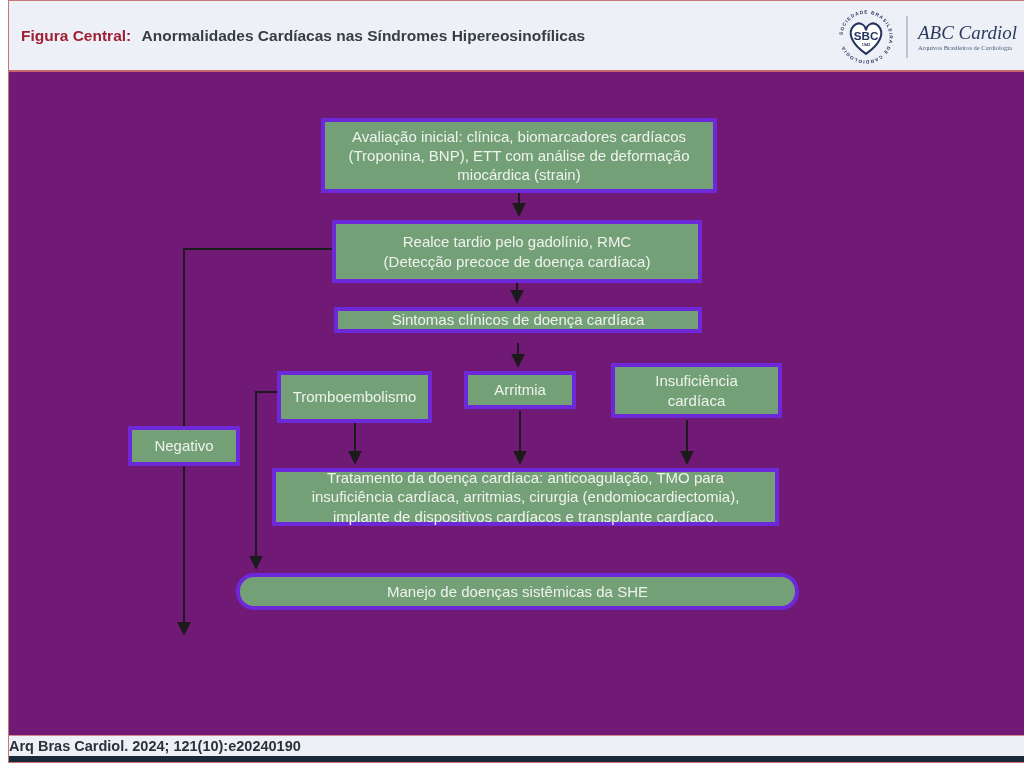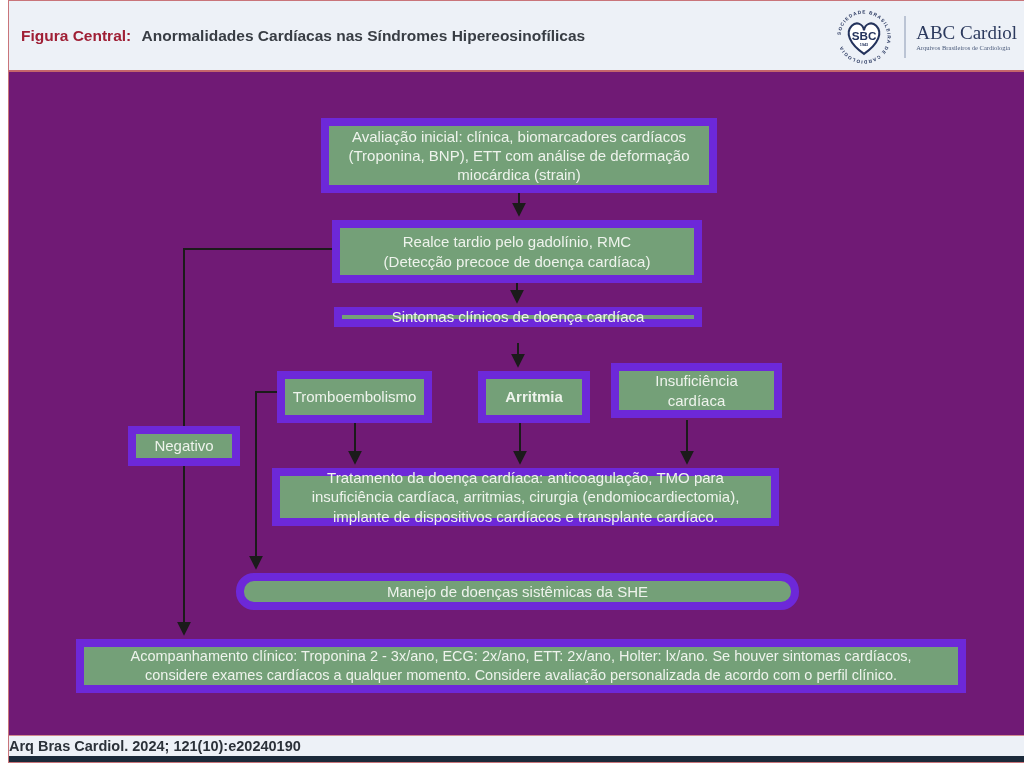--- a/index.html
+++ b/index.html
@@ -13,25 +13,25 @@
     position:absolute;top:0;left:0;right:0;height:71px;
     background:#edf1f7;border-bottom:2px solid #c4666b;
     display:flex;align-items:center;box-sizing:border-box;
   }
   .header-titles{padding-left:12px;font-size:15.5px;font-weight:bold;}
   .fig-label{color:#9f1f35;}
   .fig-title{color:#383d44;margin-left:6px;}
   .logo-block{position:absolute;right:14px;top:6px;display:flex;align-items:center;gap:10px;}
   .logo-divider{width:2px;height:42px;background:#9aa7bd;opacity:.6;}
   .abc-block{display:flex;flex-direction:column;line-height:1.05;}
-  .abc-title{font-family:"Liberation Serif",serif;font-size:19px;color:#2c3a5e;}
+  .abc-title{font-family:"Liberation Serif",serif;font-size:19px;color:#2c3a5e;font-style:italic;}
   .abc-sub{font-family:"Liberation Serif",serif;font-size:6.5px;color:#4a5a7a;margin-top:2px;}
   
   .node{
-    position:absolute;box-sizing:border-box;background:#74a078;border:8px solid #6d28d9;
+    position:absolute;box-sizing:border-box;background:#74a078;border:4px solid #6d28d9;
     color:#eef3ec;display:flex;align-items:center;justify-content:center;text-align:center;
     font-size:15px;line-height:1.28;white-space:pre-line;z-index:2;padding:2px 8px;
   }
   .connectors{position:absolute;top:0;left:0;z-index:1;}
   
   .footer{
     position:absolute;left:0;right:0;bottom:6px;height:20px;background:#edf1f7;
     border-top:1px solid #d08a8e;display:flex;align-items:center;
   }
   .footer-text{font-size:14.5px;font-weight:bold;color:#2b3139;}
@@ -85,38 +85,36 @@
     </g>
   </svg>
 
   <div class="node" style="left:312px;top:117px;width:396px;height:75px;">Avaliação inicial: clínica, biomarcadores cardíacos
 (Troponina, BNP), ETT com análise de deformação
 miocárdica (strain)</div>
 
   <div class="node" style="left:323px;top:219px;width:370px;height:63px;">Realce tardio pelo gadolínio, RMC
 (Detecção precoce de doença cardíaca)</div>
 
-  <div class="node" style="left:325px;top:306px;width:368px;height:18px;">Sintomas clínicos de doença cardíaca</div>
+  <div class="node" style="left:325px;top:306px;width:368px;height:26px;">Sintomas clínicos de doença cardíaca</div>
 
   <div class="node" style="left:268px;top:370px;width:155px;height:52px;">Tromboembolismo</div>
 
-  <div class="node" style="left:469px;top:370px;width:112px;height:52px;font-weight:bold;">Arritmia</div>
+  <div class="node" style="left:455px;top:370px;width:112px;height:38px;">Arritmia</div>
 
   <div class="node" style="left:602px;top:362px;width:171px;height:55px;">Insuficiência
 cardíaca</div>
 
   <div class="node" style="left:119px;top:425px;width:112px;height:40px;">Negativo</div>
 
   <div class="node" style="left:263px;top:467px;width:507px;height:58px;">Tratamento da doença cardíaca: anticoagulação, TMO para
 insuficiência cardíaca, arritmias, cirurgia (endomiocardiectomia),
 implante de dispositivos cardíacos e transplante cardíaco.</div>
 
   <div class="node" style="left:227px;top:572px;width:563px;height:37px;border-radius:18px;">Manejo de doenças sistêmicas da SHE</div>
 
-  <div class="node" style="left:67px;top:638px;width:890px;height:54px;font-size:14.5px;">Acompanhamento clínico: Troponina 2 - 3x/ano, ECG: 2x/ano, ETT: 2x/ano, Holter: lx/ano. Se houver sintomas cardíacos,
-considere exames cardíacos a qualquer momento. Considere avaliação personalizada de acordo com o perfil clínico.</div>
 
   <div class="footer">
     <span class="footer-text">Arq Bras Cardiol. 2024; 121(10):e20240190</span>
   </div>
   <div class="bottom-bar"></div>
 
 </div>
 
 </body></html>

